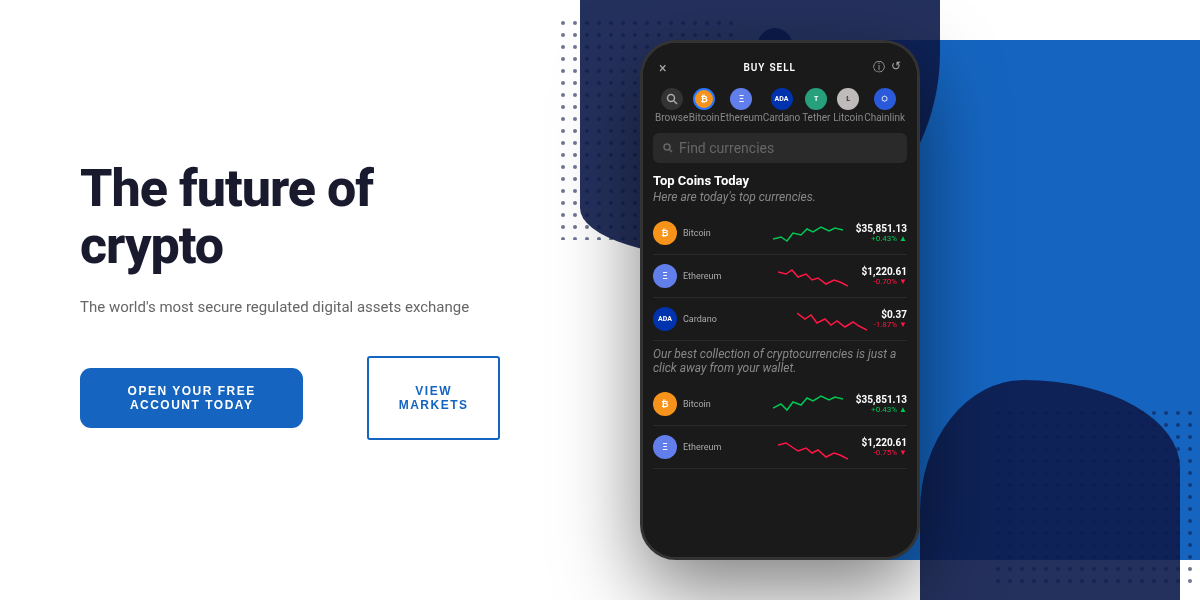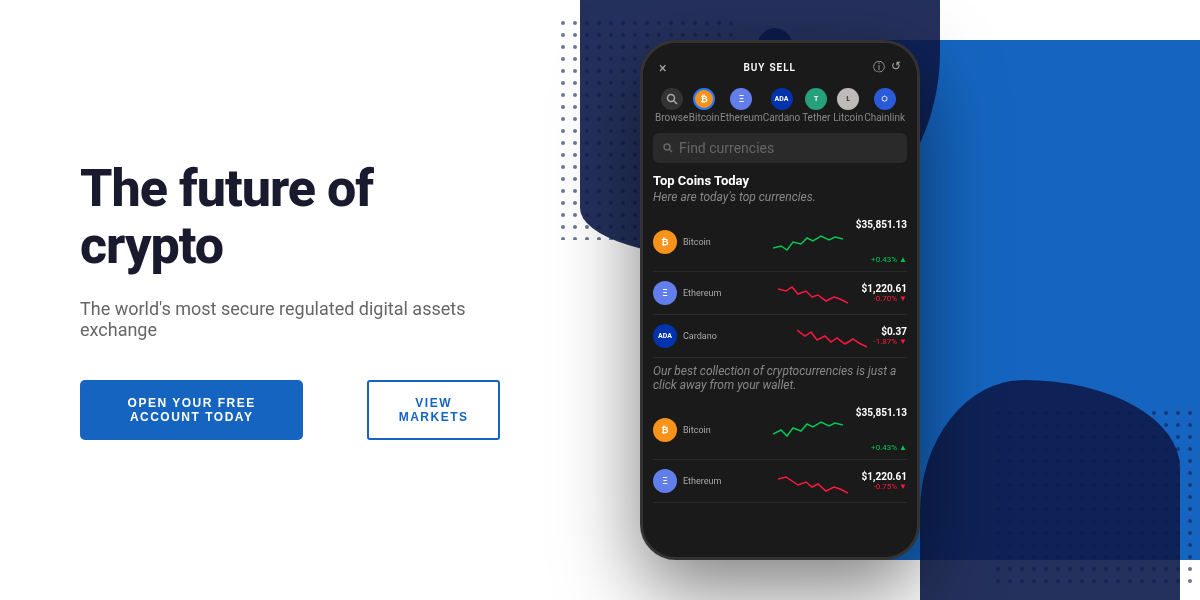--- a/index.html
+++ b/index.html
@@ -28,21 +28,21 @@
     .main-heading {
       font-size: 52px;
       font-weight: 800;
       color: #1a1a2e;
       line-height: 1.1;
       margin-bottom: 24px;
       letter-spacing: -1px;
     }
 
     .subtitle {
-      font-size: 18px;
+      font-size: 15px;
       color: #666;
       margin-bottom: 40px;
       font-weight: 400;
     }
 
     .cta-buttons {
       display: flex;
       gap: 20px;
       align-items: center;
     }
@@ -50,28 +50,28 @@
     .btn-primary {
       background: #1565c0;
       color: #fff;
       border: none;
       padding: 16px 28px;
       font-size: 12px;
       font-weight: 700;
       letter-spacing: 1.5px;
       text-transform: uppercase;
       cursor: pointer;
-      border-radius: 5px;
+      border-radius: 11px;
     }
 
     .btn-secondary {
       background: transparent;
       color: #1565c0;
       border: 2px solid #1565c0;
-      padding: 14px 28px;
+      padding: 26px 28px;
       font-size: 12px;
       font-weight: 700;
       letter-spacing: 1.5px;
       text-transform: uppercase;
       cursor: pointer;
       border-radius: 3px;
       margin-left: 44px;
     }
 
     
@@ -266,21 +266,21 @@
       font-size: 10px;
       font-weight: 700;
       color: #fff;
       padding-left: 7px;
     }
 
     .coin-row-change {
       font-size: 8px;
     }
 
-    .change-positive { color: #00c853; margin-top: 25px; }
+    .change-positive { color: #00c853; }
     .change-negative { color: #ff1744; }
 
     
     .dot-bg {
       position: absolute;
       z-index: 2;
     }
 
     .dot-bg-topleft {
       top: 20px;

